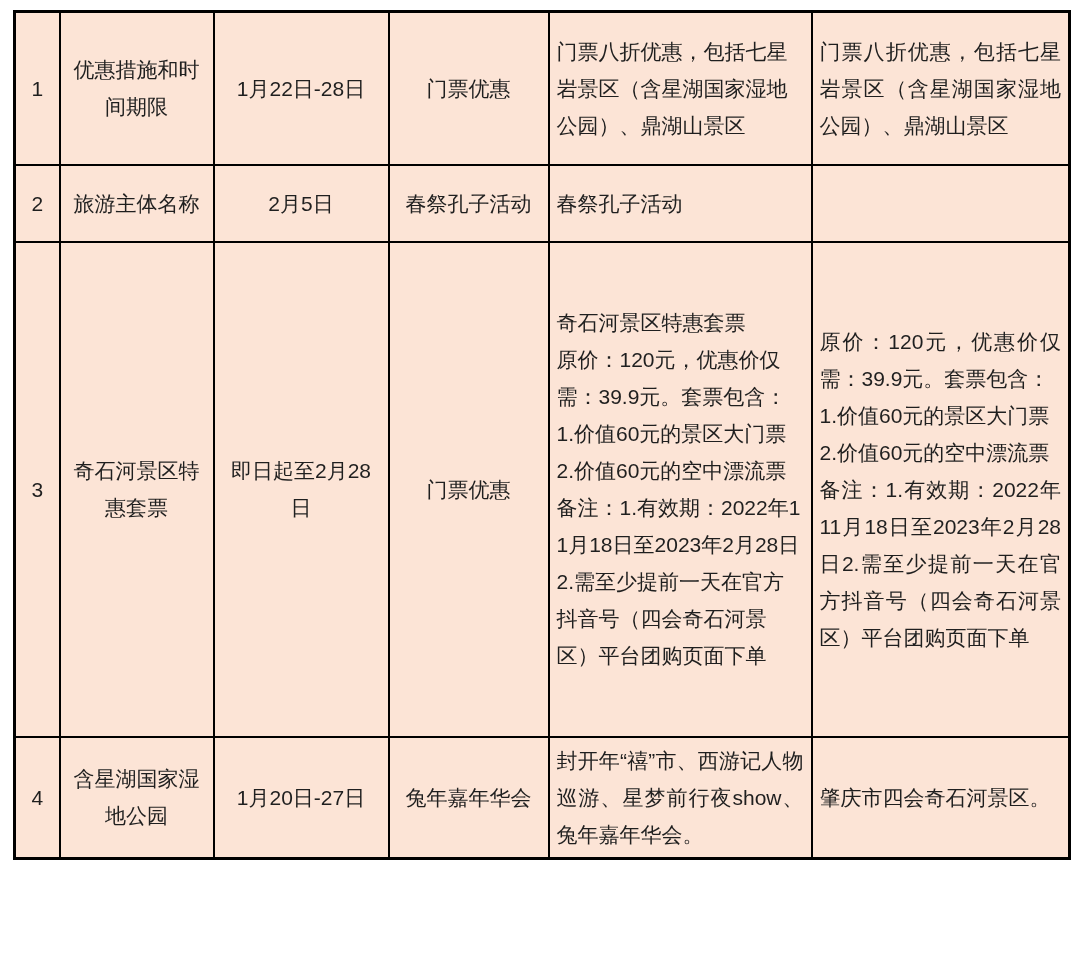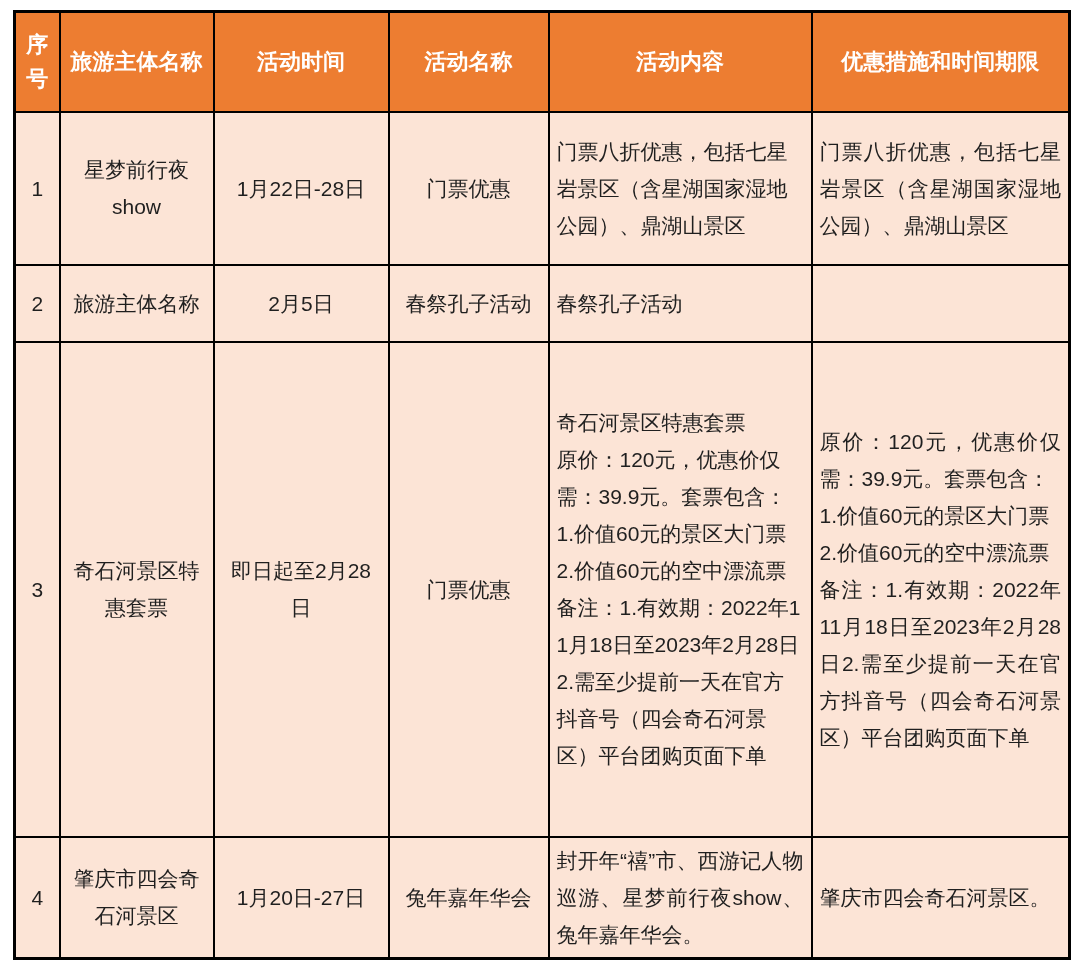--- a/index.html
+++ b/index.html
@@ -69,32 +69,24 @@
   <table class="promo">
     <colgroup>
       <col style="width:45px">
       <col style="width:154px">
       <col style="width:175px">
       <col style="width:160px">
       <col style="width:263px">
       <col style="width:258px">
     </colgroup>
     <tbody>
-      <tr class="hdr-row">
-        <th class="hdr">序号</th>
-        <th class="hdr">旅游主体名称</th>
-        <th class="hdr">活动时间</th>
-        <th class="hdr">活动名称</th>
-        <th class="hdr">活动内容</th>
-        <th class="hdr">优惠措施和时间期限</th>
-      </tr>
 
       <tr class="row-1">
         <td class="cell center">1</td>
-        <td class="cell center">星梦前行夜show</td>
+        <td class="cell center">优惠措施和时间期限</td>
         <td class="cell center">1月22日-28日</td>
         <td class="cell center">门票优惠</td>
         <td class="cell longtext">门票八折优惠，包括七星岩景区（含星湖国家湿地公园）、鼎湖山景区</td>
         <td class="cell longtext justify">门票八折优惠，包括七星岩景区（含星湖国家湿地公园）、鼎湖山景区</td>
       </tr>
 
       <tr class="row-2">
         <td class="cell center">2</td>
         <td class="cell center">旅游主体名称</td>
         <td class="cell center">2月5日</td>
@@ -114,21 +106,21 @@
 2.价值60元的空中漂流票
 备注：1.有效期：2022年11月18日至2023年2月28日2.需至少提前一天在官方抖音号（四会奇石河景区）平台团购页面下单</td>
         <td class="cell longtext justify">原价：120元，优惠价仅需：39.9元。套票包含：
 1.价值60元的景区大门票
 2.价值60元的空中漂流票
 备注：1.有效期：2022年11月18日至2023年2月28日2.需至少提前一天在官方抖音号（四会奇石河景区）平台团购页面下单</td>
       </tr>
 
       <tr class="row-4">
         <td class="cell center">4</td>
-        <td class="cell center">肇庆市四会奇石河景区</td>
+        <td class="cell center">含星湖国家湿地公园</td>
         <td class="cell center">1月20日-27日</td>
         <td class="cell center">兔年嘉年华会</td>
         <td class="cell longtext justify">封开年“禧”市、西游记人物巡游、星梦前行夜show、兔年嘉年华会。</td>
         <td class="cell longtext justify">肇庆市四会奇石河景区。</td>
       </tr>
     </tbody>
   </table>
 </div>
 
 </body></html>

